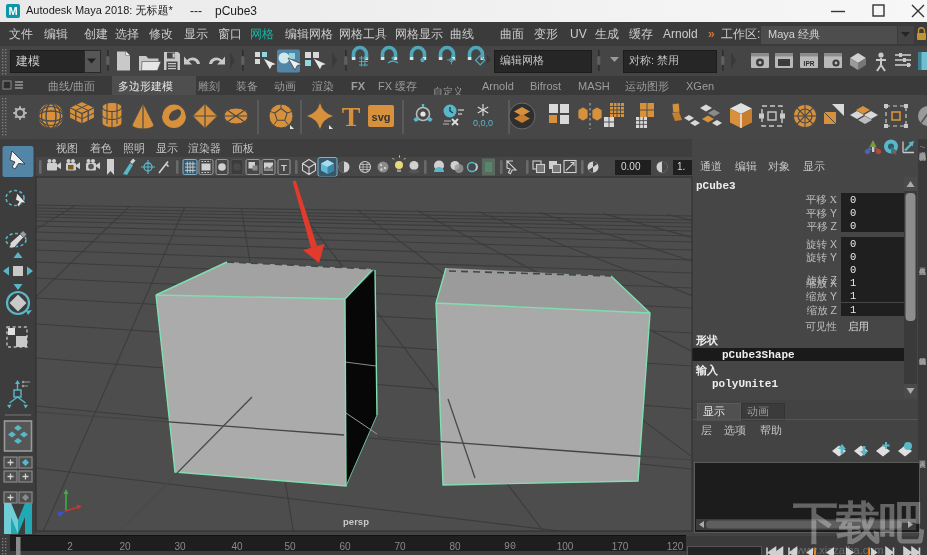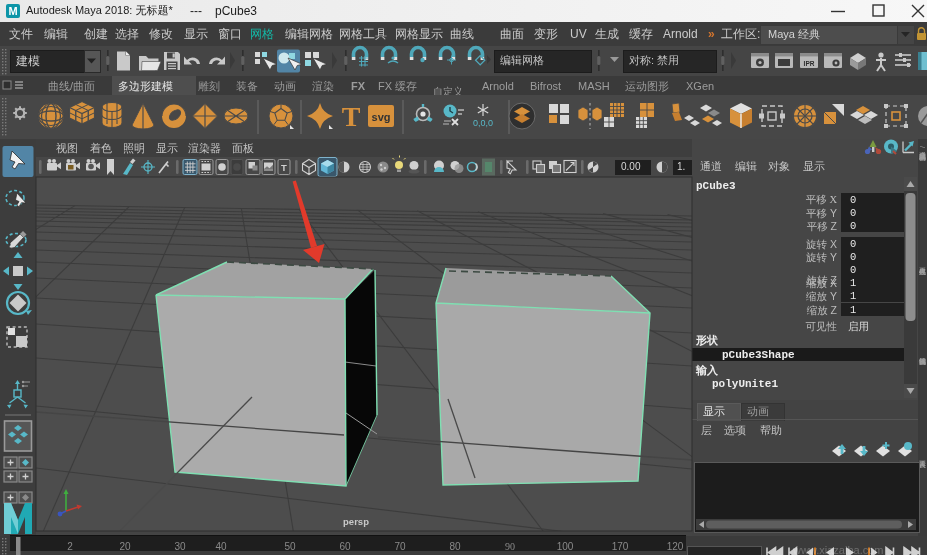--- a/index.html
+++ b/index.html
@@ -126,26 +126,26 @@
 <div style="position:absolute;left:724px;top:425px;font-size:11px;color:#c4c4c4;font-weight:normal;font-family:'Liberation Sans', sans-serif;letter-spacing:0;white-space:nowrap;line-height:1">选项</div>
 <div style="position:absolute;left:760px;top:425px;font-size:11px;color:#c4c4c4;font-weight:normal;font-family:'Liberation Sans', sans-serif;letter-spacing:0;white-space:nowrap;line-height:1">帮助</div>
 <div style="position:absolute;left:694px;top:462px;width:224px;height:69px;background:#1c1c1c;border:1px solid #5a5a5a"></div>
 <div style="position:absolute;left:696px;top:519px;width:220px;height:11px;background:#3c3c3c"></div>
 <div style="position:absolute;left:0px;top:536px;width:927px;height:19px;background:#3b3b3b"></div>
 <div style="position:absolute;left:10px;top:535px;width:676px;height:20px;background:#1e1e1e;border-top:1px solid #111"></div>
 <div style="position:absolute;left:10px;top:551px;width:676px;height:4px;background:#3c3c3c"></div>
 <div style="position:absolute;left:70px;transform:translateX(-50%);top:542px;font-size:10px;color:#8a8a8a;font-weight:normal;font-family:'Liberation Sans', sans-serif;letter-spacing:0;white-space:nowrap;line-height:1">2</div>
 <div style="position:absolute;left:125px;transform:translateX(-50%);top:542px;font-size:10px;color:#8a8a8a;font-weight:normal;font-family:'Liberation Sans', sans-serif;letter-spacing:0;white-space:nowrap;line-height:1">20</div>
 <div style="position:absolute;left:180px;transform:translateX(-50%);top:542px;font-size:10px;color:#8a8a8a;font-weight:normal;font-family:'Liberation Sans', sans-serif;letter-spacing:0;white-space:nowrap;line-height:1">30</div>
-<div style="position:absolute;left:221px;transform:translateX(-50%);top:542px;font-size:10px;color:#8a8a8a;font-weight:normal;font-family:'Liberation Sans', sans-serif;letter-spacing:0;white-space:nowrap;line-height:1">40</div>
+<div style="position:absolute;left:237px;transform:translateX(-50%);top:542px;font-size:10px;color:#8a8a8a;font-weight:normal;font-family:'Liberation Sans', sans-serif;letter-spacing:0;white-space:nowrap;line-height:1">40</div>
 <div style="position:absolute;left:290px;transform:translateX(-50%);top:542px;font-size:10px;color:#8a8a8a;font-weight:normal;font-family:'Liberation Sans', sans-serif;letter-spacing:0;white-space:nowrap;line-height:1">50</div>
 <div style="position:absolute;left:345px;transform:translateX(-50%);top:542px;font-size:10px;color:#8a8a8a;font-weight:normal;font-family:'Liberation Sans', sans-serif;letter-spacing:0;white-space:nowrap;line-height:1">60</div>
 <div style="position:absolute;left:400px;transform:translateX(-50%);top:542px;font-size:10px;color:#8a8a8a;font-weight:normal;font-family:'Liberation Sans', sans-serif;letter-spacing:0;white-space:nowrap;line-height:1">70</div>
 <div style="position:absolute;left:455px;transform:translateX(-50%);top:542px;font-size:10px;color:#8a8a8a;font-weight:normal;font-family:'Liberation Sans', sans-serif;letter-spacing:0;white-space:nowrap;line-height:1">80</div>
-<div style="position:absolute;left:510px;transform:translateX(-50%);top:542px;font-size:10px;color:#8a8a8a;font-weight:normal;font-family:Liberation Serif, serif;letter-spacing:0;white-space:nowrap;line-height:1">90</div>
+<div style="position:absolute;left:510px;transform:translateX(-50%);top:542px;font-size:10px;color:#8a8a8a;font-weight:normal;font-family:Liberation Mono, monospace;letter-spacing:0;white-space:nowrap;line-height:1">90</div>
 <div style="position:absolute;left:565px;transform:translateX(-50%);top:542px;font-size:10px;color:#8a8a8a;font-weight:normal;font-family:'Liberation Sans', sans-serif;letter-spacing:0;white-space:nowrap;line-height:1">100</div>
 <div style="position:absolute;left:620px;transform:translateX(-50%);top:542px;font-size:10px;color:#8a8a8a;font-weight:normal;font-family:'Liberation Sans', sans-serif;letter-spacing:0;white-space:nowrap;line-height:1">170</div>
 <div style="position:absolute;left:675px;transform:translateX(-50%);top:542px;font-size:10px;color:#8a8a8a;font-weight:normal;font-family:'Liberation Sans', sans-serif;letter-spacing:0;white-space:nowrap;line-height:1">120</div>
 <div style="position:absolute;left:687px;top:546px;width:73px;height:9px;background:#242424;border:1px solid #555;border-bottom:none"></div>
 <svg width="927" height="555" viewBox="0 0 927 555" style="position:absolute;left:0;top:0;pointer-events:none">
 <rect x="6" y="4" width="14" height="14" rx="2" fill="#0d95a8"></rect>
 <text x="13" y="15" font-family="Liberation Sans" font-size="11" font-weight="bold" fill="#ffffff" text-anchor="middle">M</text>
 <line x1="831" y1="11.5" x2="845" y2="11.5" stroke="#333" stroke-width="1.4"></line>
 <rect x="873" y="5" width="11" height="11" fill="none" stroke="#333" stroke-width="1.4"></rect>
 <path d="M912 5 L924 17 M924 5 L912 17" stroke="#333" stroke-width="1.4"></path>
@@ -679,13 +679,14 @@
 <path d="M789 547.5 v10 m7.5 0 l-6.5 -5 l6.5 -5 z" stroke="#d0d0d0" stroke-width="1.6" fill="#d0d0d0"></path>
 <path d="M813 547.5 l-6.5 5 l6.5 5 z" fill="#d0d0d0"></path>
       <rect x="814" y="547.5" width="2" height="10" fill="#cc7722"></rect>
 <path d="M834 547.0 l-8 5.5 l8 5.5 z" fill="#d0d0d0"></path>
 <path d="M846 547.0 l8 5.5 l-8 5.5 z" fill="#d0d0d0"></path>
 <rect x="868" y="547.5" width="2" height="10" fill="#cc7722"></rect>
       <path d="M871 547.5 l6.5 5 l-6.5 5 z" fill="#d0d0d0"></path>
 <path d="M886 547.5 l6.5 5 l-6.5 5 z m7.5 0 v10" stroke="#d0d0d0" stroke-width="1.6" fill="#d0d0d0"></path>
 <path d="M904 547.5 l7 5 l-7 5 z m8 0 l7 5 l-7 5 z m7.5 0 v10" stroke="#d0d0d0" stroke-width="1.6" fill="#d0d0d0"></path>
 </svg>
+<div style="position:absolute;left:793px;top:500px;font-size:45px;font-weight:bold;color:rgba(255,255,255,0.32);font-family:'Liberation Sans',sans-serif;white-space:nowrap;line-height:1;letter-spacing:-2px">下载吧</div>
 <div style="position:absolute;left:793px;top:544px;font-size:11px;color:rgba(255,255,255,0.25);font-family:'Liberation Sans',sans-serif;white-space:nowrap">www.xiazaiba.com</div>
 </div>
 </body></html>

